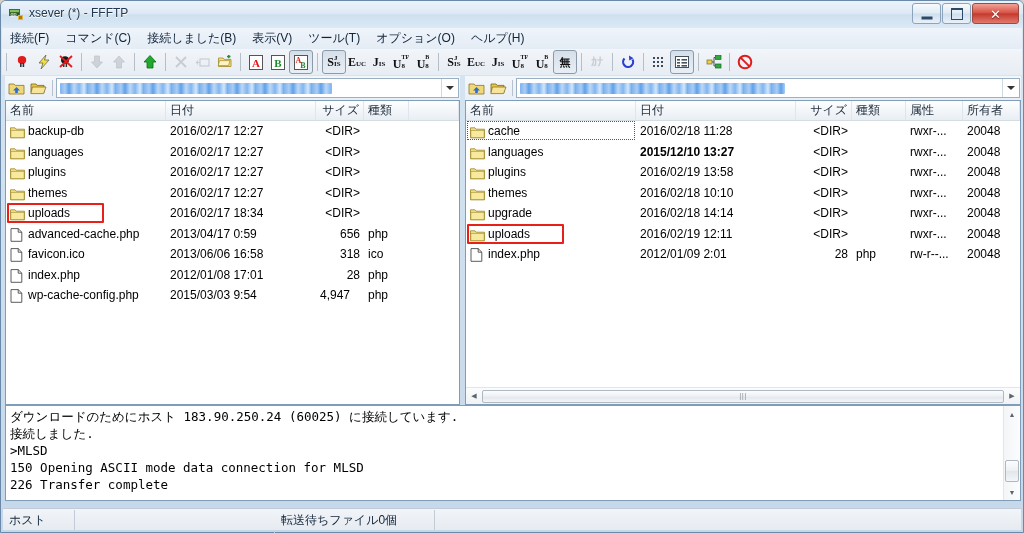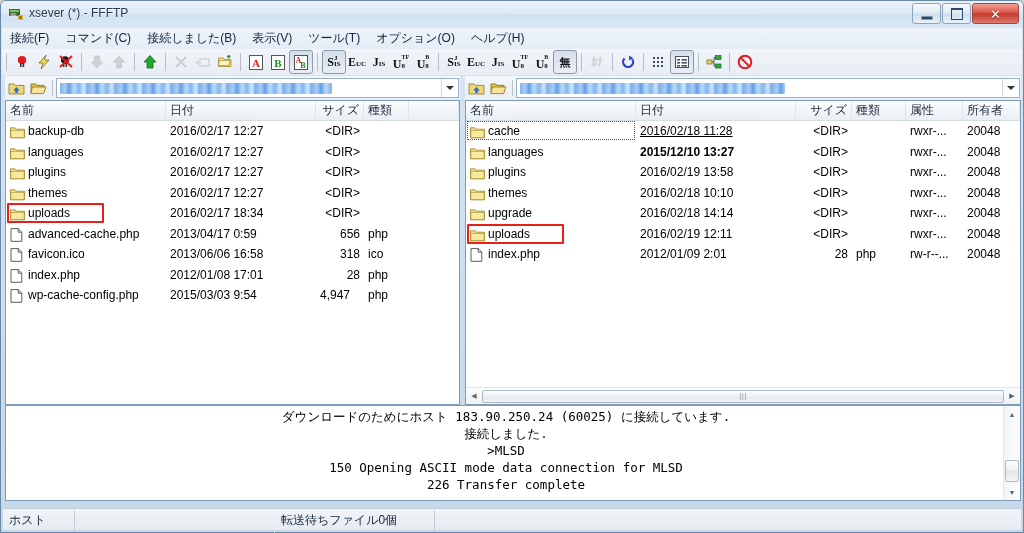--- a/index.html
+++ b/index.html
@@ -168,21 +168,21 @@
   }
   .grip{font-size:8px;color:#8b95a0;letter-spacing:.5px;line-height:1;}
   
   .logpane{
     position:absolute;left:4px;top:404px;width:1016px;height:96px;
     box-sizing:border-box;border:1px solid #7f9db9;background:#fff;overflow:hidden;
   }
   .logtext{
     position:absolute;left:4px;top:2px;right:18px;
     font-family:"DejaVu Sans Mono","Liberation Mono",monospace;
-    font-size:12.5px;line-height:17px;color:#000;white-space:pre;text-align:center;
+    font-size:12.5px;line-height:17px;color:#000;white-space:pre;
   }
   
   .statusbar{
     position:absolute;left:2px;bottom:2px;width:1018px;height:22px;
     box-sizing:border-box;
     background:linear-gradient(to bottom,#f1f4f8,#e6ebf1);
     border-top:1px solid #c3ccd6;
     display:flex;align-items:center;
   }
   .st-cell{
@@ -576,21 +576,21 @@
         <div class="hc" style="left:386px; width:54px;">種類</div>
         <div class="hc" style="left:440px; width:57px;">属性</div>
         <div class="hc" style="left:497px; width:57px;">所有者</div>
       </div>
       <div class="rows" id="right-rows">
           <div class="row">
             <div class="c name" style="left: 0px; width: 170px;">cache<span class="ico-folder"><svg width="15" height="13" viewBox="0 0 15 13">
                   <path d="M0.5 1.8 L5 1.8 L6.2 3.2 L14.5 3.2 L14.5 11.8 L0.5 11.8 Z" fill="#f3e08e" stroke="#9b8526" stroke-width="0.8"></path>
                   <path d="M0.8 4.4 L14.2 4.4 L14.2 11.6 L0.8 11.6 Z" fill="#f7ea9e" stroke="#9b8526" stroke-width="0.6"></path>
                 </svg></span></div>
-            <div class="c" style="left: 170px; width: 160px; text-decoration: underline;">2016/02/18 11:28</div>
+            <div class="c" style="left: 170px; width: 160px;">2016/02/18 11:28</div>
             <div class="c r" style="left: 330px; width: 56px;">&lt;DIR&gt;</div>
             <div class="c" style="left: 386px; width: 54px;"></div>
             <div class="c" style="left: 440px; width: 57px;">rwxr-...</div>
             <div class="c" style="left: 497px; width: 57px;">20048</div>
             <div class="focusbox" style="width: 168px;"></div>
           </div>
           <div class="row">
             <div class="c name" style="left: 0px; width: 170px;">languages<span class="ico-folder"><svg width="15" height="13" viewBox="0 0 15 13">
                   <path d="M0.5 1.8 L5 1.8 L6.2 3.2 L14.5 3.2 L14.5 11.8 L0.5 11.8 Z" fill="#f3e08e" stroke="#9b8526" stroke-width="0.8"></path>
                   <path d="M0.8 4.4 L14.2 4.4 L14.2 11.6 L0.8 11.6 Z" fill="#f7ea9e" stroke="#9b8526" stroke-width="0.6"></path>

